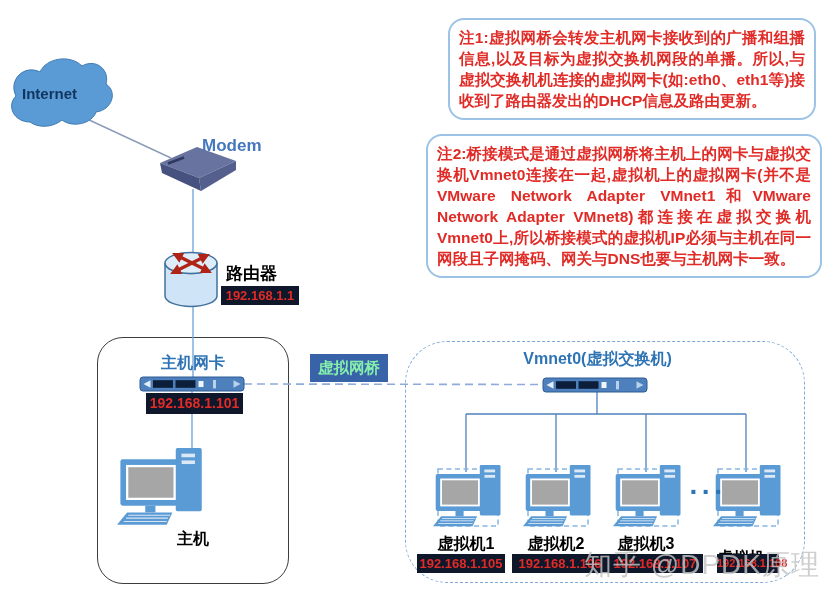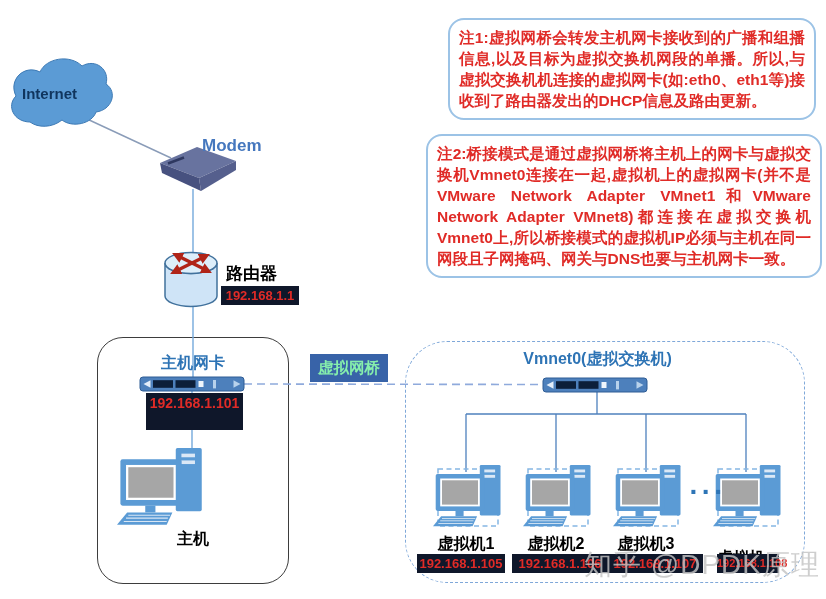--- a/index.html
+++ b/index.html
@@ -117,21 +117,21 @@
   <div class="abs note" style="left:448px;top:18px;width:346px;">注1:虚拟网桥会转发主机网卡接收到的广播和组播信息,以及目标为虚拟交换机网段的单播。所以,与虚拟交换机机连接的虚拟网卡(如:eth0、eth1等)接收到了路由器发出的DHCP信息及路由更新。</div>
   <div class="abs note" style="left:426px;top:134px;width:374px;">注2:桥接模式是通过虚拟网桥将主机上的网卡与虚拟交换机Vmnet0连接在一起,虚拟机上的虚拟网卡(并不是VMware Network Adapter VMnet1和VMware Network Adapter VMnet8)都连接在虚拟交换机Vmnet0上,所以桥接模式的虚拟机IP必须与主机在同一网段且子网掩码、网关与DNS也要与主机网卡一致。</div>
 
   <div class="abs blacklabel" style="left:22px;top:85px;width:78px;text-align:left;font-size:15px;color:#10355e;z-index:4;">Internet</div>
   <div class="abs" style="left:202px;top:136px;font-size:17px;font-weight:bold;color:#4577be;z-index:4;">Modem</div>
 
   <div class="abs blacklabel" style="left:226px;top:262px;font-size:17px;">路由器</div>
   <div class="abs cyantag" style="left:221px;top:286px;width:78px;">192.168.1.1</div>
 
   <div class="abs bluelabel" style="left:139px;top:353px;width:108px;font-size:16px;">主机网卡</div>
-  <div class="abs cyantag" style="left:146px;top:393px;width:97px;height:37px;line-height:21px;font-size:14px;">192.168.1.101</div>
+  <div class="abs cyantag" style="left:146px;top:393px;width:97px;height:21px;line-height:21px;font-size:14px;">192.168.1.101</div>
   <div class="abs blacklabel" style="left:158px;top:529px;width:70px;text-align:center;font-size:16px;">主机</div>
 
   <div class="abs bridgetag" style="left:310px;top:354px;width:78px;">虚拟网桥</div>
 
   <div class="abs bluelabel" style="left:500px;top:349px;width:195px;font-size:16px;">Vmnet0(虚拟交换机)</div>
 
   <div class="abs blacklabel" style="left:421px;top:534px;width:90px;text-align:center;font-size:16px;">虚拟机1</div>
   <div class="abs blacklabel" style="left:511px;top:534px;width:90px;text-align:center;font-size:16px;">虚拟机2</div>
   <div class="abs blacklabel" style="left:601px;top:534px;width:90px;text-align:center;font-size:16px;">虚拟机3</div>
   <div class="abs blacklabel" style="left:701px;top:548px;width:90px;text-align:center;font-size:16px;">虚拟机n</div>

